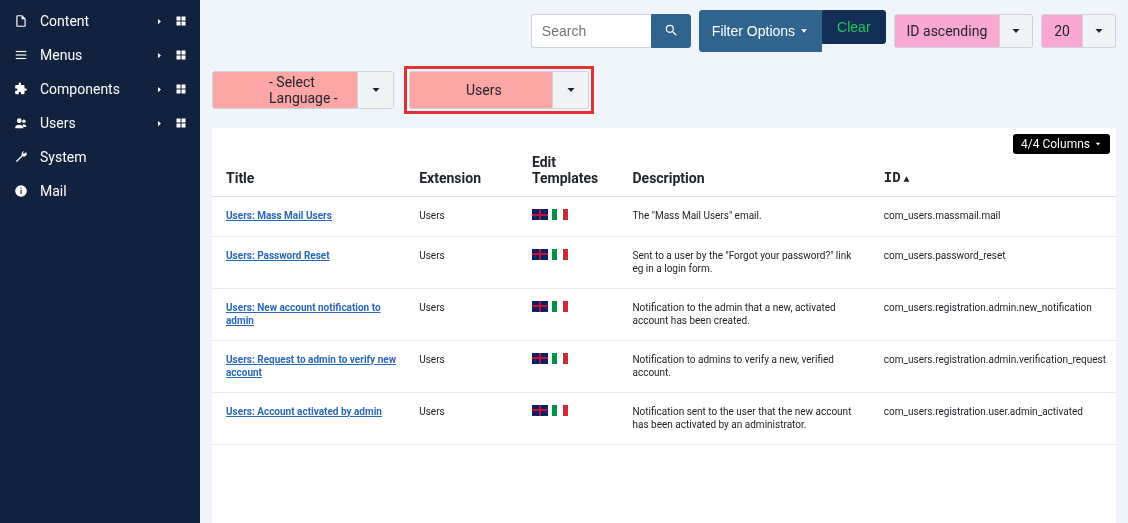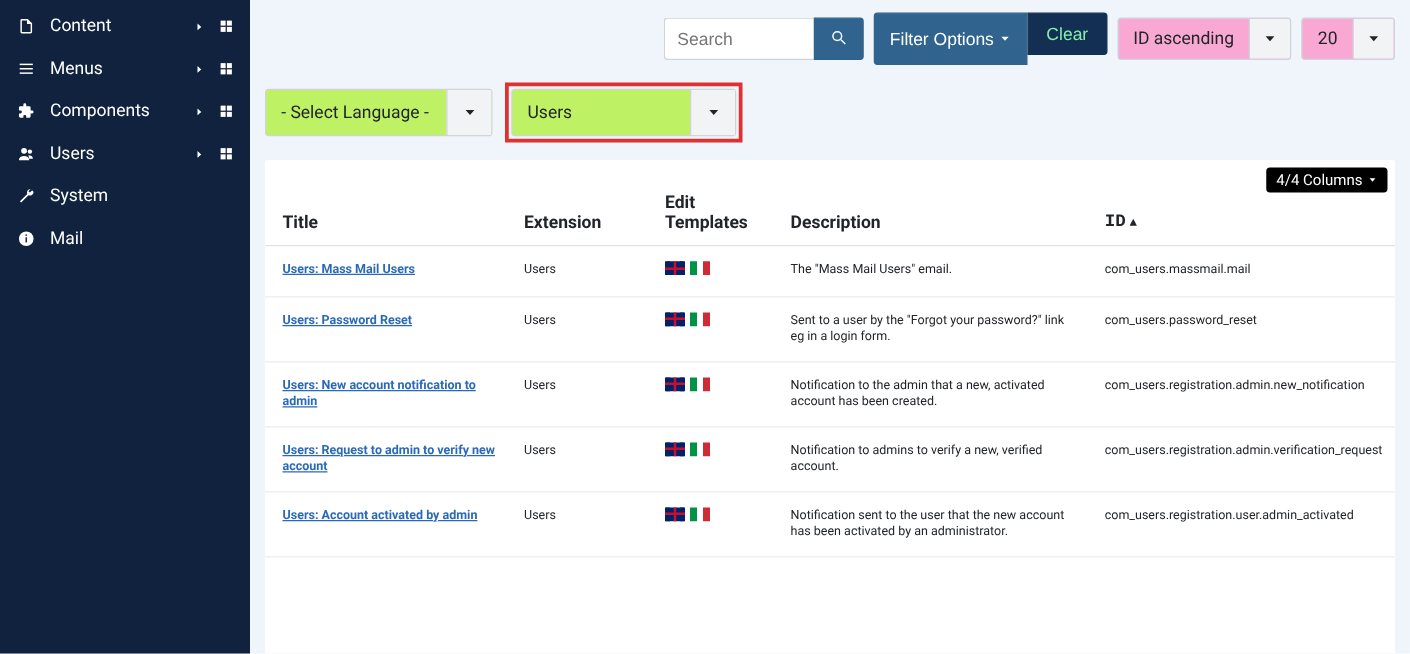--- a/index.html
+++ b/index.html
@@ -15,27 +15,27 @@
 .sb-grid { width: 14px; display: inline-flex; justify-content: center; }
 
 
 .main { flex: 1; background: #f0f4fb; display: flex; flex-direction: column; overflow: hidden; }
 .topbar { display: flex; justify-content: flex-end; align-items: center; padding: 10px 12px 10px 12px; gap: 8px; }
 .search-wrap { display: flex; }
 .search-input { width: 120px; height: 34px; border: 1px solid #ced4da; border-right: none; border-radius: 3px 0 0 3px; padding: 11px 10px; font-size: 14px; }
 .search-btn { width: 40px; height: 34px; background: #30638d; color: #fff; border: 1px solid #30638d; border-radius: 0 3px 3px 0; display: flex; align-items: center; justify-content: center; cursor: pointer; }
 .btn-group { display: flex; }
 .btn-filter { height: 42px; background: #30638d; color: #fff; border: 1px solid #30638d; border-radius: 3px 0 0 3px; padding: 0 12px; display: flex; align-items: center; gap: 4px; cursor: pointer; font-size: 14px; }
-.btn-clear { height: 34px; background: #132f53; color: #86efac; border: 1px solid #132f53; border-radius: 0 3px 3px 0; padding: 0 14px; display: flex; align-items: center; cursor: pointer; font-size: 14px; }
+.btn-clear { height: 34px; background: #132f53; color: #22c55e; border: 1px solid #132f53; border-radius: 0 3px 3px 0; padding: 0 14px; display: flex; align-items: center; cursor: pointer; font-size: 14px; }
 .select-box { display: flex; height: 34px; border: 1px solid #ced4da; background: #f9a8d4; border-radius: 3px; overflow: hidden; }
 .select-label { padding: 0 12px; display: flex; align-items: center; font-size: 14px; color: #212529; border-right: 1px solid #ced4da; }
 .select-caret { width: 32px; display: flex; align-items: center; justify-content: center; background: #f1f3f5; }
 
 .filter-row { display: flex; padding: 4px 12px 14px 12px; gap: 10px; align-items: center; }
-.filter-select { display: flex; height: 38px; border: 1px solid #ced4da; background: #bef264; border-radius: 3px; }
+.filter-select { display: flex; height: 38px; border: 1px solid #ced4da; background: #fca5a5; border-radius: 3px; padding-left: 44px; }
 .filter-select .fs-label { flex: 1; padding: 0 12px; display: flex; align-items: center; font-size: 14px; color: #212529; }
 .filter-select .fs-caret { width: 36px; display: flex; align-items: center; justify-content: center; background: #f1f3f5; border-left: 1px solid #ced4da; }
 .fs-lang { width: 182px; }
 .fs-users { width: 180px; }
 .highlight-box { border: 3px solid #e03131; padding: 2px; }
 
 .content-area { background: #fff; margin: 0 12px 0 12px; border-radius: 2px 2px 0 0; position: relative; flex: 1; overflow: hidden; }
 .cols-badge-row { position: absolute; right: 6px; top: 6px; }
 .cols-badge { background: #000000; color: #fff; font-size: 12px; padding: 3px 8px; border-radius: 3px; display: inline-flex; align-items: center; gap: 4px; cursor: pointer; }
 

